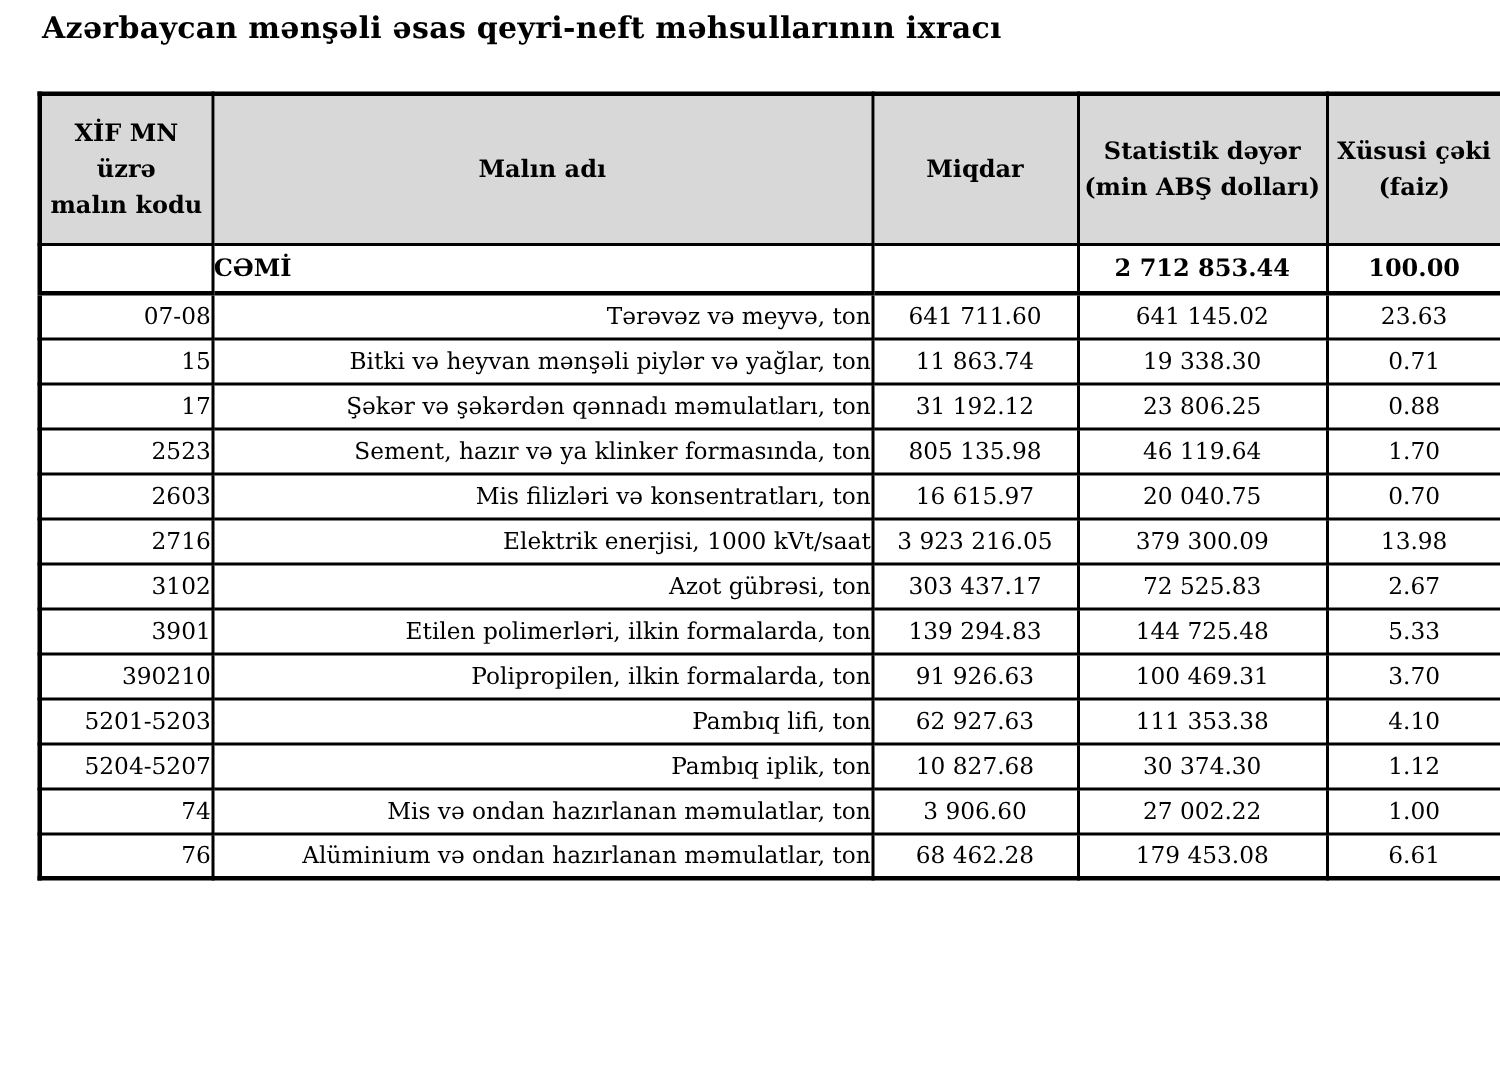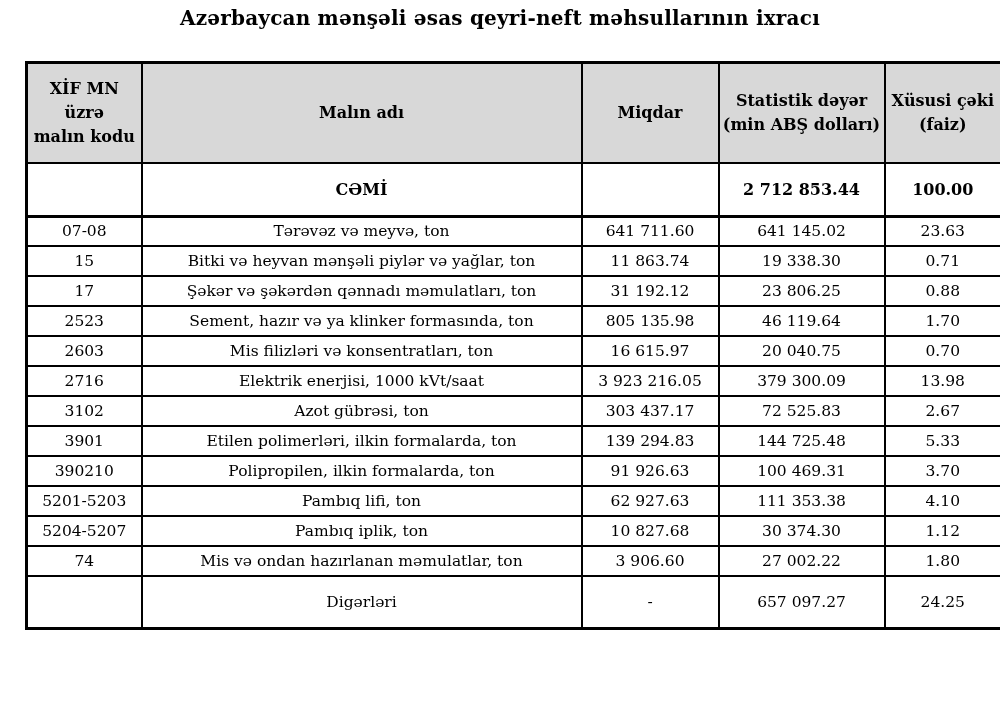--- a/index.html
+++ b/index.html
@@ -7,24 +7,24 @@
     margin: 0; padding: 0;
     width: 1000px; height: 719px;
     background: #ffffff;
     font-family: "DejaVu Serif", "Liberation Serif", serif;
     color: #000000;
   }
   .page { position: relative; width: 1000px; height: 719px; overflow: hidden; }
   .doc-title {
     margin: 0;
     padding-top: 6px;
-    text-align: center;
     font-size: 20px;
     font-weight: bold;
     letter-spacing: 0.2px;
+    padding-left: 28px;
   }
   table.export-table {
     position: absolute;
     left: 15px; top: 61px;
     width: 975px;
     border-collapse: collapse;
     table-layout: fixed;
     border: 3px solid #000;
     margin-left: 10px;
   }
@@ -44,24 +44,24 @@
     line-height: 1.5;
     white-space: normal;
   }
   .export-table tbody td { height: 30px; font-size: 15.5px; }
   .export-table tr.total-row td {
     height: 33px;
     font-weight: bold;
     font-size: 16px;
     border-bottom: 3px solid #000;
   }
-  .cell-code  { text-align: center;  padding-left: 15px; }
-  .cell-name  { text-align: center;  padding-left: 13px; }
+  .cell-code  { text-align: right;  padding-left: 15px; }
+  .cell-name  { text-align: right;  padding-left: 13px; }
   .cell-qty, .cell-value, .cell-share { text-align: center; padding-right: 12px; }
-  td.center { text-align: center; padding: 16px; }
+  td.center { text-align: left; padding: 0; }
 </style>
 </head>
 <body>
 
 <div class="page">
   <h1 class="doc-title">Azərbaycan mənşəli əsas qeyri-neft məhsullarının ixracı</h1>
 
   <table class="export-table">
     <colgroup>
       <col style="width:115px">
@@ -162,24 +162,24 @@
           <td class="cell-name">Pambıq iplik, ton</td>
           <td class="cell-qty">10 827.68</td>
           <td class="cell-value">30 374.30</td>
           <td class="cell-share">1.12</td>
         </tr>
         <tr>
           <td class="cell-code">74</td>
           <td class="cell-name">Mis və ondan hazırlanan məmulatlar, ton</td>
           <td class="cell-qty">3 906.60</td>
           <td class="cell-value">27 002.22</td>
-          <td class="cell-share">1.80</td>
+          <td class="cell-share">1.00</td>
         </tr>
         <tr>
-          <td class="cell-code"></td>
-          <td class="cell-name">Digərləri</td>
-          <td class="cell-qty center">-</td>
-          <td class="cell-value">657 097.27</td>
-          <td class="cell-share">24.25</td>
+          <td class="cell-code">76</td>
+          <td class="cell-name">Alüminium və ondan hazırlanan məmulatlar, ton</td>
+          <td class="cell-qty">68 462.28</td>
+          <td class="cell-value">179 453.08</td>
+          <td class="cell-share">6.61</td>
         </tr>
       </tbody>
   </table>
 </div>
 
 </body></html>

